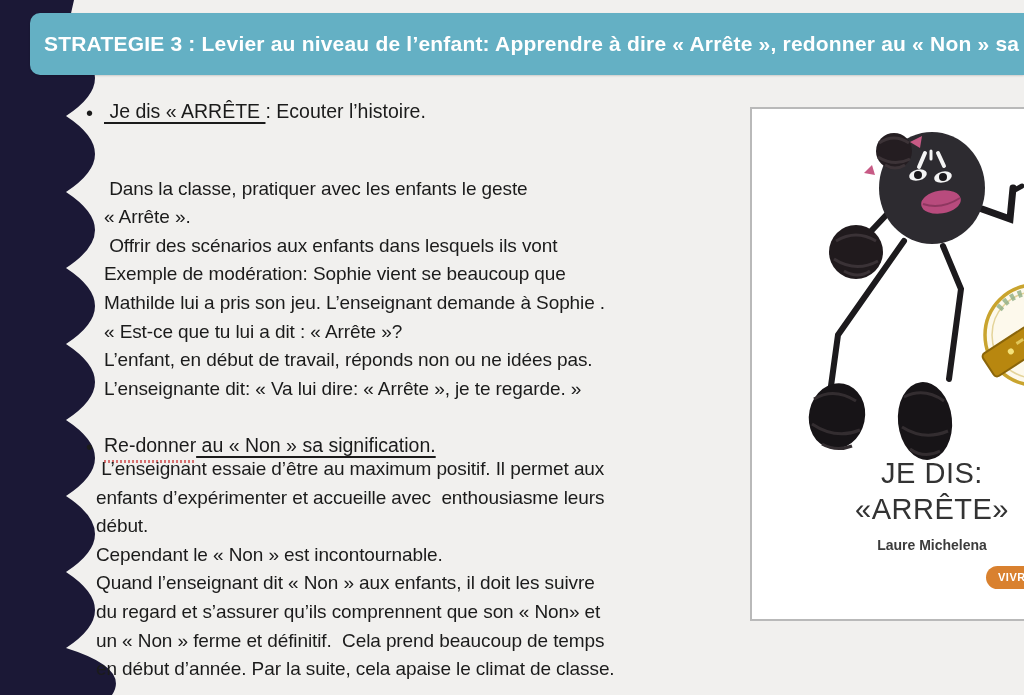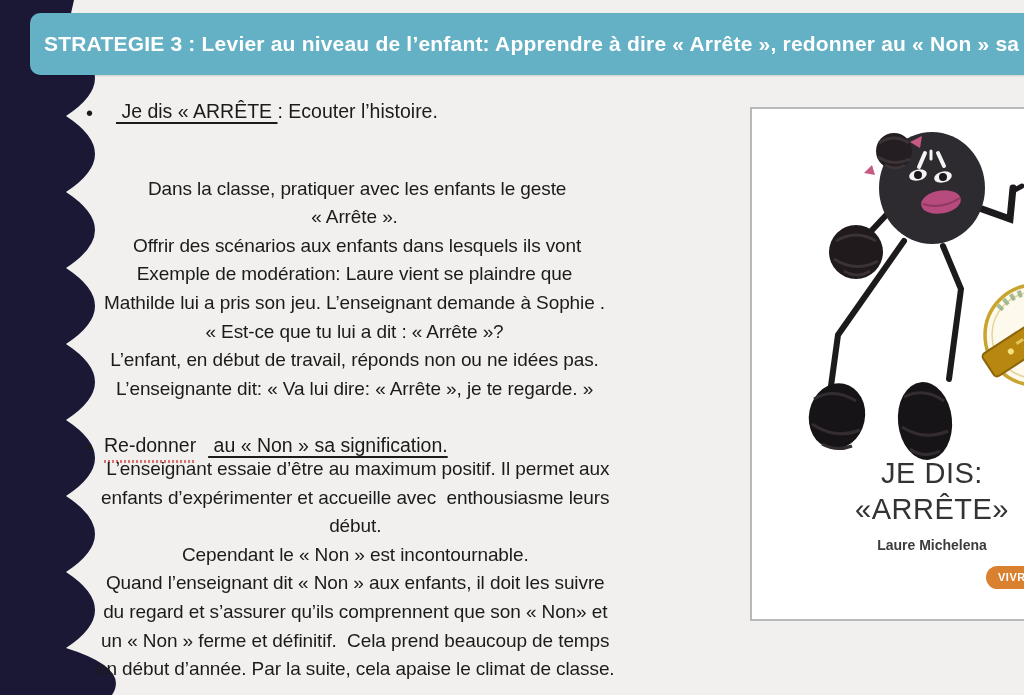--- a/index.html
+++ b/index.html
@@ -19,32 +19,32 @@
     overflow:hidden;display:flex;align-items:center;
     box-shadow:0 1px 2px rgba(0,0,0,0.15);
   }
   .title-bar .title-text{
     white-space:nowrap;color:#ffffff;font-size:21px;font-weight:700;
     padding-left:14px;letter-spacing:0.2px;
   }
   
   .bullet-dot{position:absolute;left:86px;font-size:20px;color:#1b1b1b;}
   .heading{position:absolute;left:104px;font-size:19.5px;white-space:pre;}
-  .u{text-decoration:underline;text-underline-offset:4px;text-decoration-thickness:1.5px;margin-left:12px;}
+  .u{text-decoration:underline;text-underline-offset:4px;text-decoration-thickness:1.5px;}
   .sp{ 
     text-underline-offset:4px;text-decoration-thickness:1.5px;
     position:relative;
   }
   .sp::after{
     content:"";position:absolute;left:0;right:0;bottom:-7px;height:3px;
     background:repeating-linear-gradient(90deg,#d05050 0 2px,transparent 2px 4px);
     opacity:.8;
   }
   .para{position:absolute;font-size:19px;letter-spacing:-0.1px;}
-  .para .line{white-space:pre;height:28.6px;line-height:28.6px;text-align:center;}
+  .para .line{white-space:pre;height:28.6px;line-height:28.6px;}
   #para1{left:104px;top:146px;}
   #para2{left:96px;top:455px;}
   #b1-head{top:100px;}
   #b2-head{top:434px;}
   #b1-dot{top:102px;}
   #b2-dot{top:436px;}
   
   .book-cover{
     position:absolute;left:750px;top:107px;width:290px;height:514px;
     background:#ffffff;border:2px solid #b9b9b9;box-sizing:border-box;
@@ -94,21 +94,21 @@
   </div>
 
   <div class="bullet-dot" id="b1-dot">•</div>
   <div class="heading" id="b1-head"><span class="u"> Je dis « ARRÊTE </span><span>: Ecouter l’histoire.</span></div>
 
   <div class="para" id="para1">
     <div class="line"> </div>
     <div class="line"> Dans la classe, pratiquer avec les enfants le geste</div>
     <div class="line">« Arrête ».</div>
     <div class="line"> Offrir des scénarios aux enfants dans lesquels ils vont</div>
-    <div class="line">Exemple de modération: Laure vient se plaindre que</div>
+    <div class="line">Exemple de modération: Sophie vient se beaucoup que</div>
     <div class="line">Mathilde lui a pris son jeu. L’enseignant demande à Sophie .</div>
     <div class="line">« Est-ce que tu lui a dit : « Arrête »?</div>
     <div class="line">L’enfant, en début de travail, réponds non ou ne idées pas.</div>
     <div class="line">L’enseignante dit: « Va lui dire: « Arrête », je te regarde. »</div>
   </div>
 
   <div class="bullet-dot" id="b2-dot">•</div>
   <div class="heading" id="b2-head"><span class="sp">Re-donner</span><span class="u"> au « Non » sa signification.</span></div>
 
   <div class="para" id="para2">

